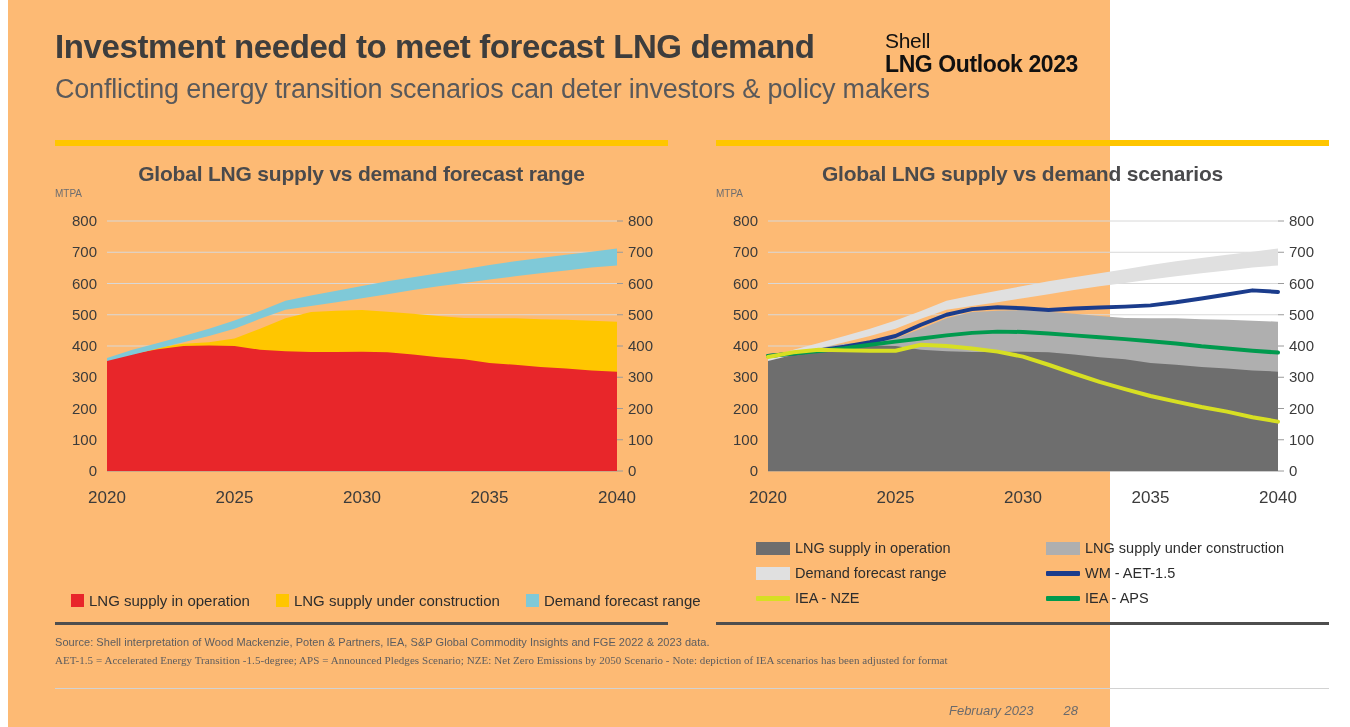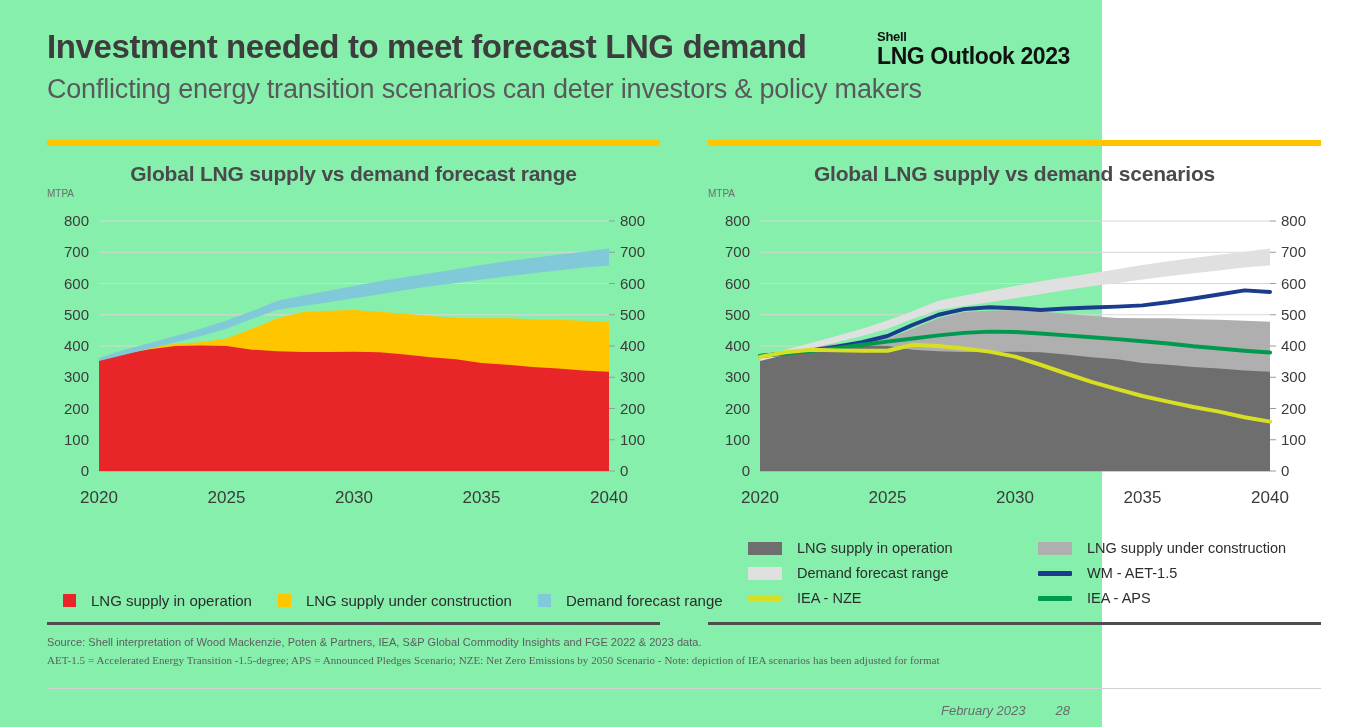--- a/index.html
+++ b/index.html
@@ -3,38 +3,38 @@
 <meta charset="utf-8">
 <title>Shell LNG Outlook 2023 — Slide 28</title>
 <style>
   * { box-sizing: border-box; margin: 0; padding: 0; }
   html, body {
     width: 1350px; height: 727px;
     background: #ffffff;
     font-family: "Liberation Sans", sans-serif;
     overflow: hidden;
   }
-  .slide { position: relative; width: 1102px; height: 727px; background: #86efac; }
+  .slide { position: relative; width: 1102px; height: 727px; background: #fdba74; margin-left: 8px; }
 
   
   .hdr-title {
     position: absolute; left: 47px; top: 28px;
     font-size: 33px; font-weight: bold; color: #3d3d3d;
     letter-spacing: -0.4px; white-space: nowrap;
   }
   .hdr-sub {
     position: absolute; left: 47px; top: 74px;
     font-size: 27px; font-weight: 400; color: #59595b;
     letter-spacing: -0.2px; white-space: nowrap;
   }
   .brand {
     position: absolute; right: 32px; top: 30px;
     text-align: left; line-height: 1.0; color: #111;
   }
-  .brand-1 { font-size: 13px; font-weight: bold; letter-spacing: -0.3px; }
+  .brand-1 { font-size: 21px; font-weight: normal; letter-spacing: -0.3px; }
   .brand-2 { font-size: 23px; font-weight: bold; letter-spacing: -0.4px; margin-top: 2px; }
 
   
   .panel { position: absolute; top: 140px; }
   .panel-left  { left: 47px;  width: 613px; }
   .panel-right { left: 708px; width: 613px; }
 
   .rule-yellow { height: 6px; background: #FFC600; width: 100%; }
   .panel-title {
     margin-top: 16px; font-size: 21px; font-weight: bold;
@@ -52,21 +52,21 @@
   
   .legend-left {
     position: absolute; left: 16px; top: 452px;
     display: flex; gap: 26px; align-items: center;
   }
   .legend-right {
     position: absolute; left: 40px; top: 400px;
     display: grid; grid-template-columns: 290px 290px;
     row-gap: 9px; align-items: center;
   }
-  .lg-item { display: flex; align-items: center; gap: 15px; }
+  .lg-item { display: flex; align-items: center; gap: 5px; }
   .lg-sw { width: 13px; height: 13px; flex: 0 0 auto; }
   .lg-sw-wide { width: 34px; height: 13px; flex: 0 0 auto; }
   .lg-line { width: 34px; height: 5px; flex: 0 0 auto; border-radius: 1px; }
   .lg-txt { font-size: 15px; color: #2d2d2d; white-space: nowrap; }
   .lg-txt-sm { font-size: 14.5px; color: #2d2d2d; white-space: nowrap; }
 
   .rule-dark { position: absolute; height: 3px; background: #4e4e4e; }
   #rule-left-bot  { left: 47px;  top: 622px; width: 613px; }
   #rule-right-bot { left: 708px; top: 622px; width: 613px; }
 

